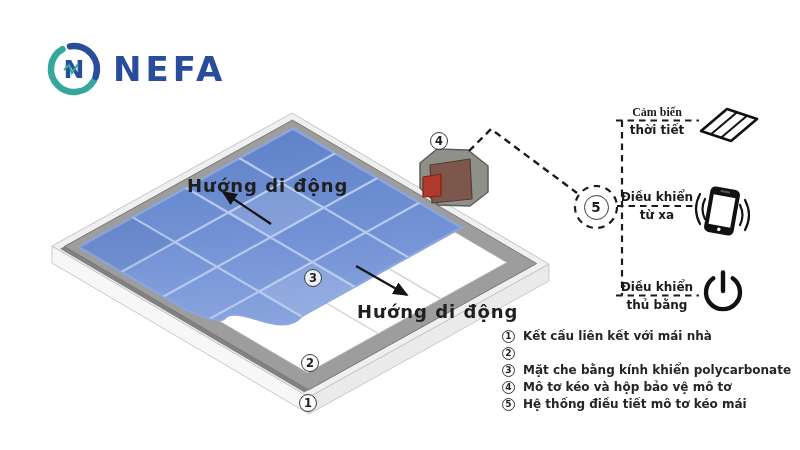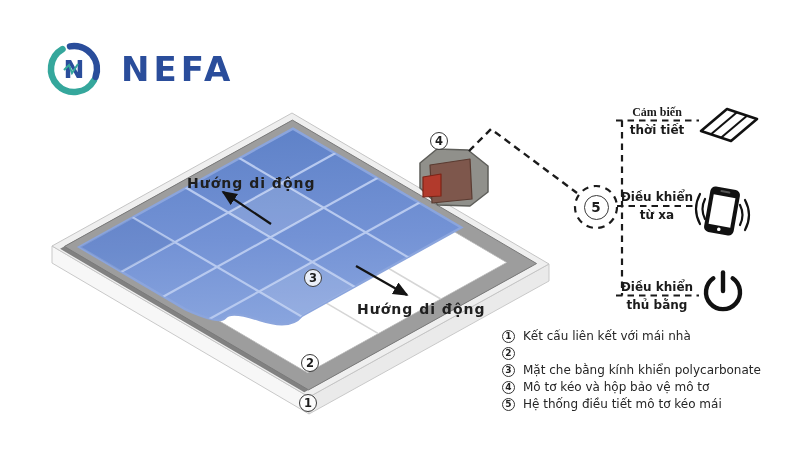--- a/index.html
+++ b/index.html
@@ -2,28 +2,28 @@
 <html style="--brand-blue: #2a4d9b; --brand-teal: #35a79c; --glass-blue: #6e90d4; --glass-blue-dark: #5d80c6; --glass-blue-light: #8fa9de; --mullion-blue: #b7c9ef; --frame-gray: #9d9d9d; --frame-gray-dark: #7f7f7f; --base-gray: #efefef; --motor-gray: #90908b; --motor-brown: #7e574c; --motor-red: #b23a2c; --line-black: #1b1b1b; --text-dark: #222222;"><head>
 <meta charset="utf-8">
 <style>
   html,body{margin:0;padding:0;background:#fff;}
   #stage{
     position:relative;width:800px;height:450px;background:#fff;overflow:hidden;
     font-family:"DejaVu Sans","Liberation Sans",sans-serif;color:var(--text-dark,#222);
   }
   #stage svg.scene{position:absolute;left:0;top:0;}
   
-  .logo{position:absolute;left:45px;top:40px;display:flex;align-items:center;gap:18px;}
+  .logo{position:absolute;left:45px;top:40px;display:flex;align-items:center;gap:10px;}
   .logo .wordmark{
     font-size:34px;font-weight:bold;letter-spacing:4px;
     color:var(--brand-blue,#2a4d9b);line-height:1;
   }
   
   .move-label{
-    position:absolute;width:116px;text-align:center;font-size:14px;font-weight:600;
+    position:absolute;width:116px;text-align:center;font-size:18px;font-weight:600;
     letter-spacing:1px;color:#1f1f1f;white-space:nowrap;
   }
   
   .marker{
     position:absolute;width:18px;height:18px;border-radius:50%;
     border:1.5px solid #3a3a3a;background:rgba(255,255,255,0.82);
     display:flex;align-items:center;justify-content:center;
     font-size:11.5px;font-weight:600;color:#1d1d1d;box-sizing:border-box;
   }
   .marker.hub{width:25px;height:25px;background:#fff;font-size:13.5px;}
@@ -33,21 +33,21 @@
     color:#1b1b1b;white-space:nowrap;line-height:14px;
   }
   
   .legend{position:absolute;left:502px;top:330px;display:flex;flex-direction:column;row-gap:4px;}
   .legend-row{display:flex;align-items:center;gap:8px;height:13px;}
   .legend-num{
     flex:0 0 auto;width:13px;height:13px;border-radius:50%;border:1.2px solid #333;
     display:flex;align-items:center;justify-content:center;background:#fff;
     font-size:9px;font-weight:600;color:#222;box-sizing:border-box;line-height:1;
   }
-  .legend-text{font-size:12px;font-weight:400;color:#262626;white-space:nowrap;line-height:13px;}
+  .legend-text{font-size:12px;font-weight:700;color:#262626;white-space:nowrap;line-height:13px;}
 </style>
 </head>
 <body>
 
 <div id="stage">
 
   <svg class="scene" width="800" height="450" viewBox="0 0 800 450">
     <defs>
       <linearGradient id="glassGrad" x1="0" y1="0" x2="1" y2="1">
         <stop offset="0" stop-color="#5f82c8"></stop>

